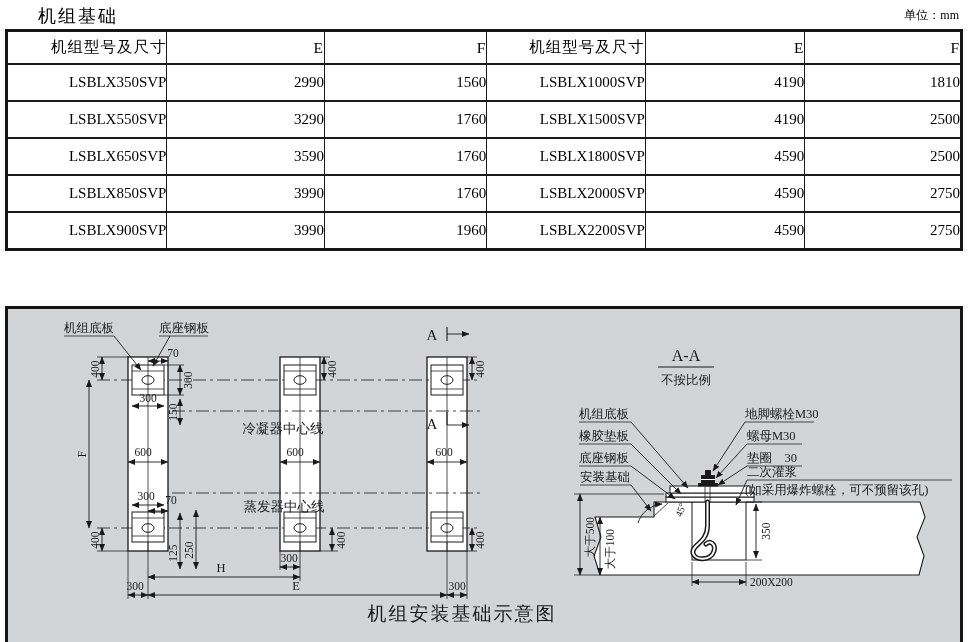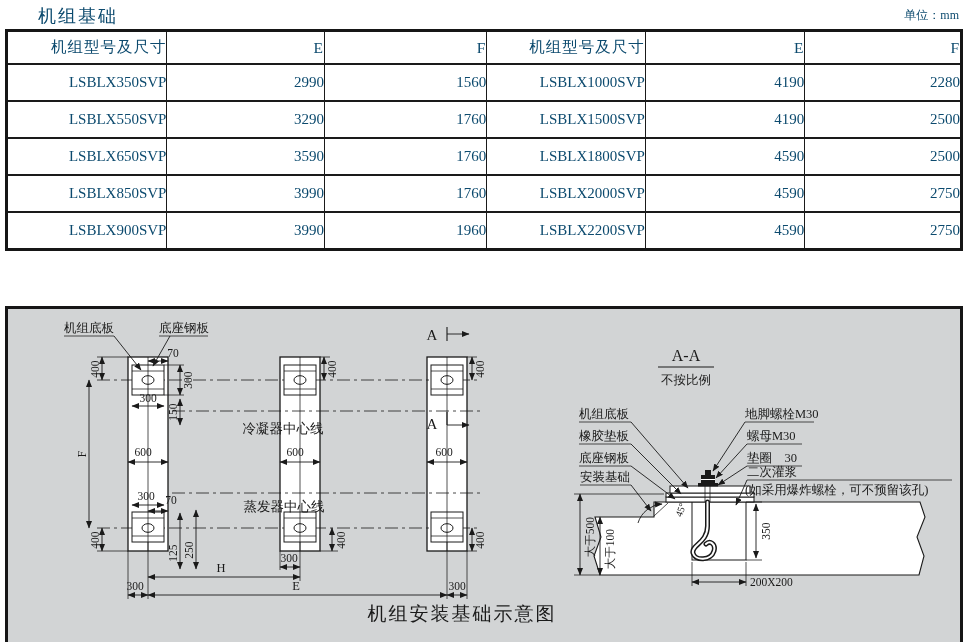--- a/index.html
+++ b/index.html
@@ -1,17 +1,17 @@
 <!DOCTYPE html>
 <html><head>
 <meta charset="utf-8">
 <style>
   html,body{margin:0;padding:0;background:#fff;}
   #page{position:relative;width:971px;height:642px;background:#fff;overflow:hidden;
-        font-family:"Liberation Serif","DejaVu Serif",serif;color:#0c4a6e;}
+        font-family:"Liberation Serif","DejaVu Serif",serif;color:#000000;}
   .page-title{position:absolute;left:38px;top:4px;font-size:18px;letter-spacing:2px;}
   .unit-label{position:absolute;right:12px;top:7px;font-size:12px;}
   table.dims{position:absolute;left:5px;top:29px;width:958px;border-collapse:collapse;
              table-layout:fixed;border:3px solid #161616;}
   table.dims td{border:1px solid #1a1a1a;border-top-width:2px;border-bottom-width:2px;
                 text-align:right;vertical-align:middle;font-size:15px;height:35px;
                 padding:0;white-space:nowrap;overflow:hidden;}
   table.dims tr.hd td{height:31px;font-size:15.5px;letter-spacing:1px;}
   .panel{position:absolute;left:5px;top:306px;width:958px;height:388px;box-sizing:border-box;
          border:3px solid #161616;background:#d2d4d5;}
@@ -55,21 +55,21 @@
       <td>机组型号及尺寸</td>
       <td>E</td>
       <td>F</td>
     </tr>
     <tr>
       <td>LSBLX350SVP</td>
       <td>2990</td>
       <td>1560</td>
       <td>LSBLX1000SVP</td>
       <td>4190</td>
-      <td>2280</td>
+      <td>1810</td>
     </tr>
     <tr>
       <td>LSBLX550SVP</td>
       <td>3290</td>
       <td>1760</td>
       <td>LSBLX1500SVP</td>
       <td>4190</td>
       <td>2500</td>
     </tr>
     <tr>

